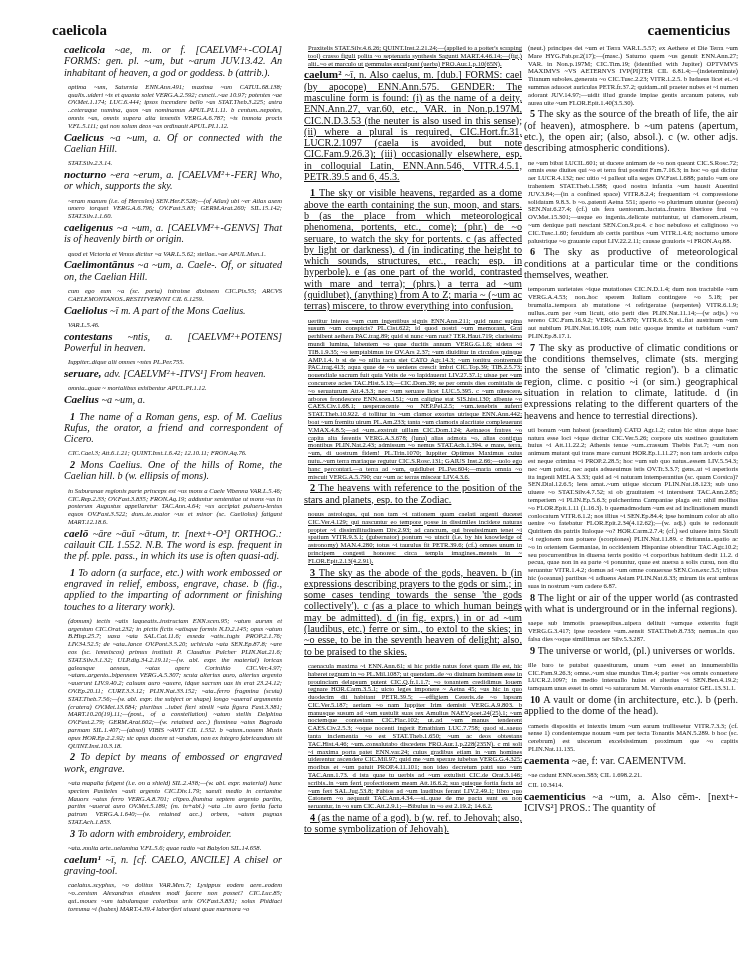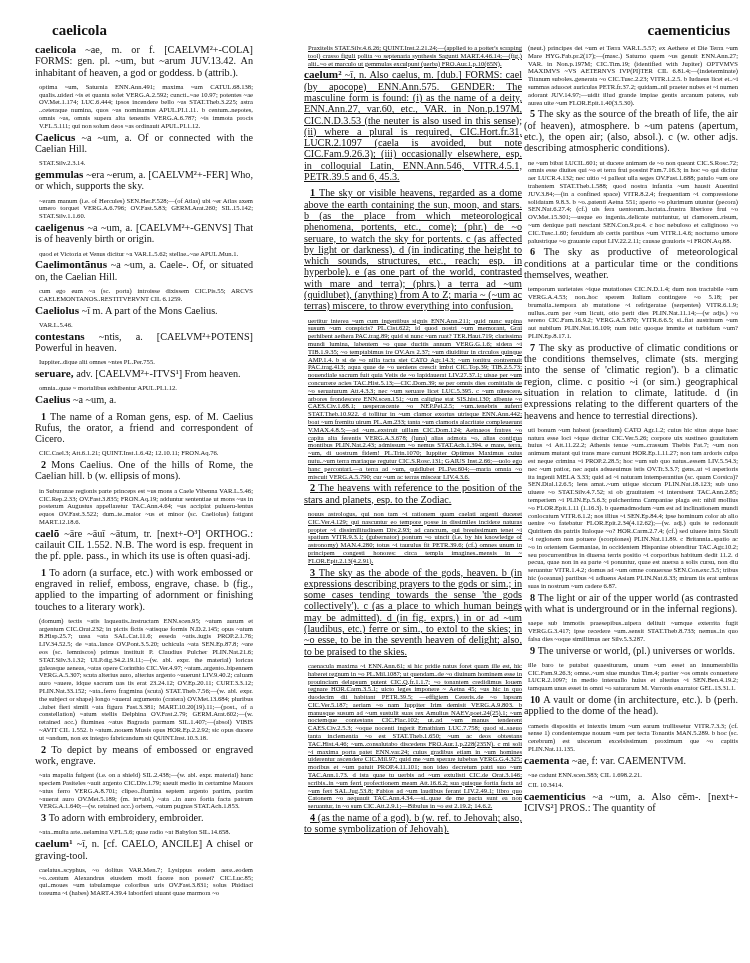--- a/index.html
+++ b/index.html
@@ -3,21 +3,21 @@
 <meta charset="utf-8">
 <style>
   html, body { margin: 0; padding: 0; background: #ffffff; }
   body { width: 750px; height: 963px; overflow: hidden; position: relative;
          font-family: "Liberation Serif", "DejaVu Serif", serif; color: #111; }
   .running-head { position: absolute; top: 22px; left: 52px; right: 20px; height: 20px; }
   .rh-left { position: absolute; left: 0; top: 0; font-weight: bold; font-size: 15px; }
   .rh-center { position: absolute; left: 0; right: 0; text-align: center; top: 2px; font-size: 10px; }
   .rh-right { position: absolute; right: 0; top: 0; font-weight: bold; font-size: 15px; }
   .col { position: absolute; top: 44px; width: 218px; font-size: 8.9px; line-height: 10.6px; }
-  .col-1 { left: 35px; }
+  .col-1 { left: 64px; font-style: italic; }
   .col-2 { left: 304px; width: 218px; text-decoration: underline; }
   .col-3 { left: 524px; width: 214px; }
   .entry { margin-bottom: 5px; text-align: justify; }
   .def { font-size: 10.2px; line-height: 11.3px; text-align: justify; }
   .cit { font-size: 6.6px; line-height: 7.8px; text-align: justify; padding-left: 4px; margin-bottom: 2px; }
   .hw { font-weight: bold; font-size: 11.2px; }
   .sense { text-indent: 6px; }
   .num { font-weight: bold; }
 </style>
 </head>
@@ -26,21 +26,21 @@
 <div class="running-head">
   <span class="rh-left">caelicola</span>
   <span class="rh-right">caementicius</span>
 </div>
 
 <div class="col col-1">
     <div class="def entry"><span class="hw">caelicola</span> ~ae, m. or f. [CAELVM²+-COLA] FORMS: gen. pl. ~um, but ~arum JUV.13.42. An inhabitant of heaven, a god or goddess. b (attrib.).</div>
     <div class="cit">optima ~um, Saturnia ENN.Ann.491; maxima ~um CATUL.68.138; qualis..uideri ~is et quanta solet VERG.A.2.592; cuncti..~ae 10.97; potentes ~ae OV.Met.1.174; LUC.6.444; ipsos incendere bello ~as STAT.Theb.3.225; astra ..ceteraque numina, quos ~as nominamus APUL.PI.1.11. b centum..nepotes, omnis ~as, omnis supera alta tenentis VERG.A.6.787; ~is immota procis V.FL.5.111; qui non solum deos ~as ordinauit APUL.PI.1.12.</div>
     <div class="def entry"><span class="hw">Caelicus</span> ~a ~um, a. Of or connected with the Caelian Hill.</div>
     <div class="cit">STAT.Silv.2.3.14.</div>
-    <div class="def entry"><span class="hw">gemmulas</span> ~era ~erum, a. [CAELVM²+-FER] Who, or which, supports the sky.</div>
+    <div class="def entry"><span class="hw">nocturno</span> ~era ~erum, a. [CAELVM²+-FER] Who, or which, supports the sky.</div>
     <div class="cit">~eram manum (i.e. of Hercules) SEN.Her.F.528;—(of Atlas) ubi ~er Atlas axem umero torquet VERG.A.6.796; OV.Fast.5.83; GERM.Arat.260; SIL.15.142; STAT.Silv.1.1.60.</div>
     <div class="def entry"><span class="hw">caeligenus</span> ~a ~um, a. [CAELVM²+-GENVS] That is of heavenly birth or origin.</div>
     <div class="cit">quod et Victoria et Venus dicitur ~a VAR.L.5.62; stellae..~ae APUL.Mun.1.</div>
     <div class="def entry"><span class="hw">Caelimontānus</span> ~a ~um, a. Caele-. Of, or situated on, the Caelian Hill.</div>
     <div class="cit">cum ego eum ~a (sc. porta) introisse dixissem CIC.Pis.55; ARCVS CAELEMONTANOS..RESTITVERVNT CIL 6.1259.</div>
     <div class="def entry"><span class="hw">Caeliolus</span> ~ī m. A part of the Mons Caelius.</div>
     <div class="cit">VAR.L.5.46.</div>
     <div class="def entry"><span class="hw">contestans</span> ~ntis, a. [CAELVM²+POTENS] Powerful in heaven.</div>
     <div class="cit">Iuppiter..dique alii omnes ~ntes PL.Per.755.</div>
     <div class="def entry"><span class="hw">seruare,</span> adv. [CAELVM²+-ITVS¹] From heaven.</div>

